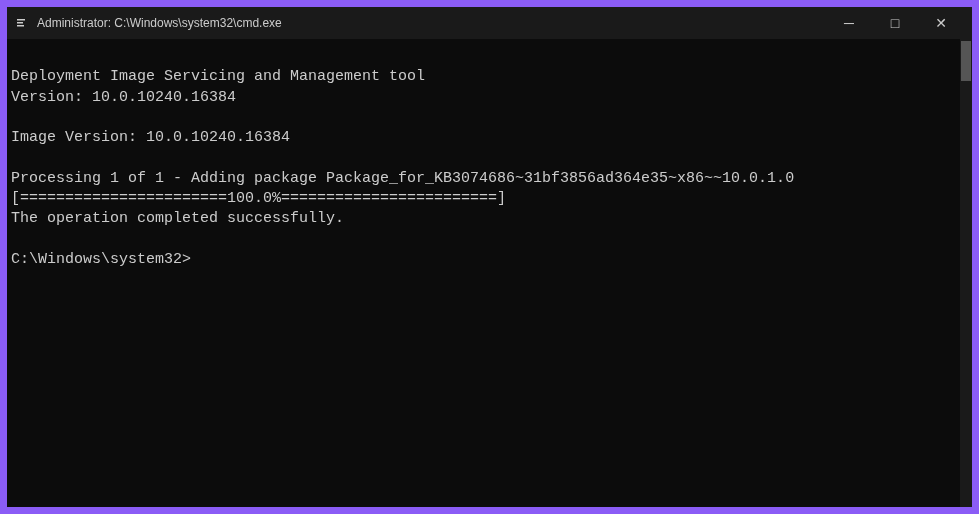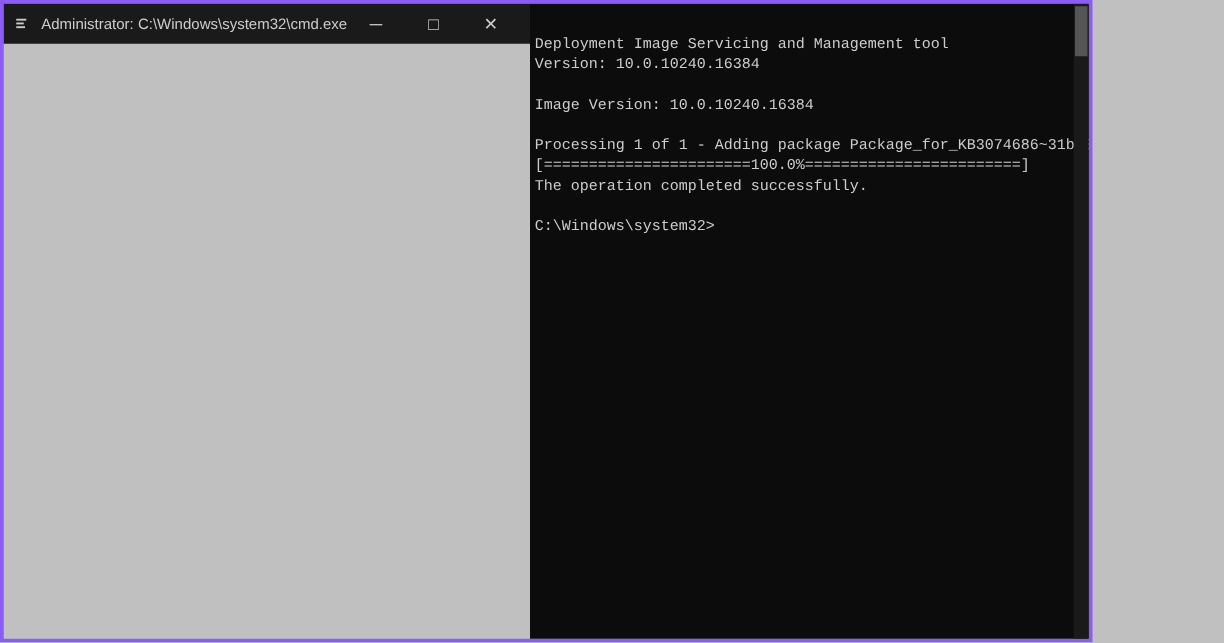--- a/index.html
+++ b/index.html
@@ -10,25 +10,25 @@
 
     body {
       width: 979px;
       height: 514px;
       background: #c0c0c0;
       font-family: 'Lucida Console', 'Courier New', monospace;
       overflow: hidden;
     }
 
     .window {
-      width: 874px;
+      width: 979px;
       height: 514px;
       display: flex;
-      flex-direction: row;
-      border: 3px solid #8b5cf6;
+      flex-direction: column;
+      border: 7px solid #8b5cf6;
     }
 
     .title-bar {
       height: 32px;
       background: #1a1a1a;
       display: flex;
       align-items: center;
       justify-content: space-between;
       padding: 0 8px;
       flex-shrink: 0;
@@ -83,21 +83,21 @@
     .console-body {
       flex: 1;
       background: #0c0c0c;
       padding: 8px 4px 4px 4px;
       overflow: hidden;
       position: relative;
     }
 
     .console-text {
       color: #cccccc;
-      font-size: 12px;
+      font-size: 15px;
       line-height: 1.35;
       white-space: pre;
       font-family: 'Lucida Console', 'Courier New', monospace;
     }
 
     .scrollbar {
       position: absolute;
       right: 0;
       top: 0;
       width: 12px;

